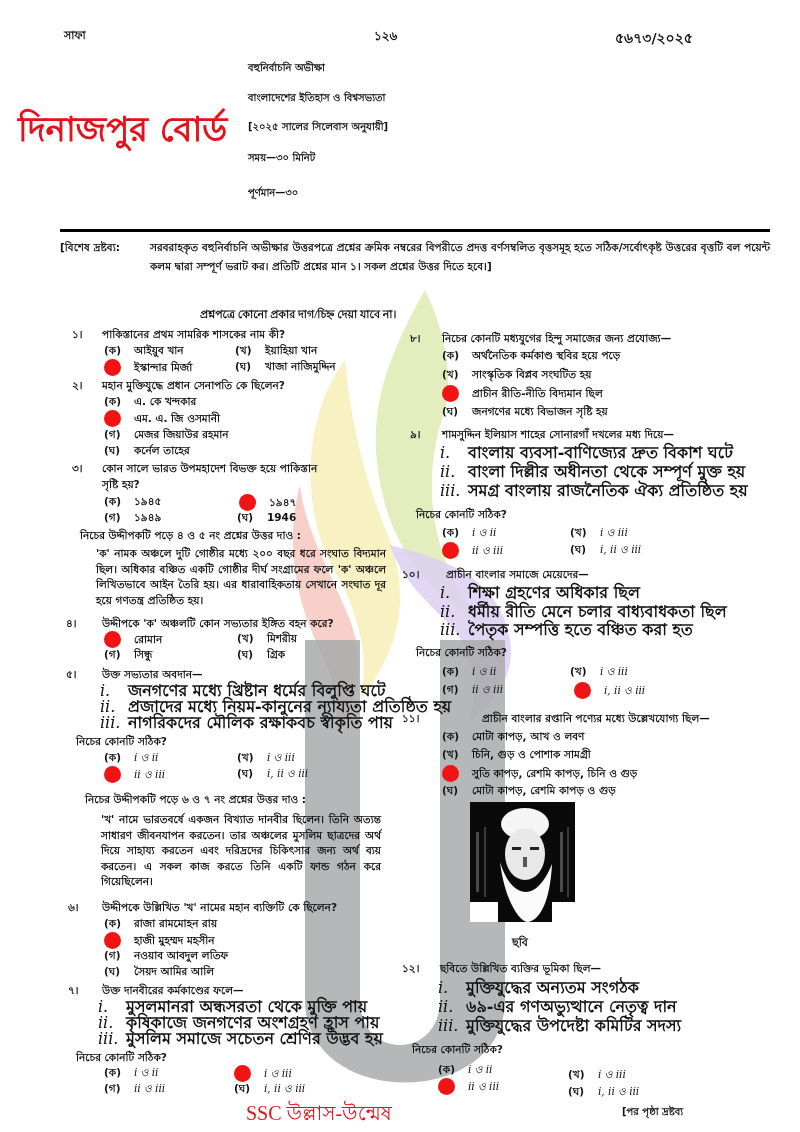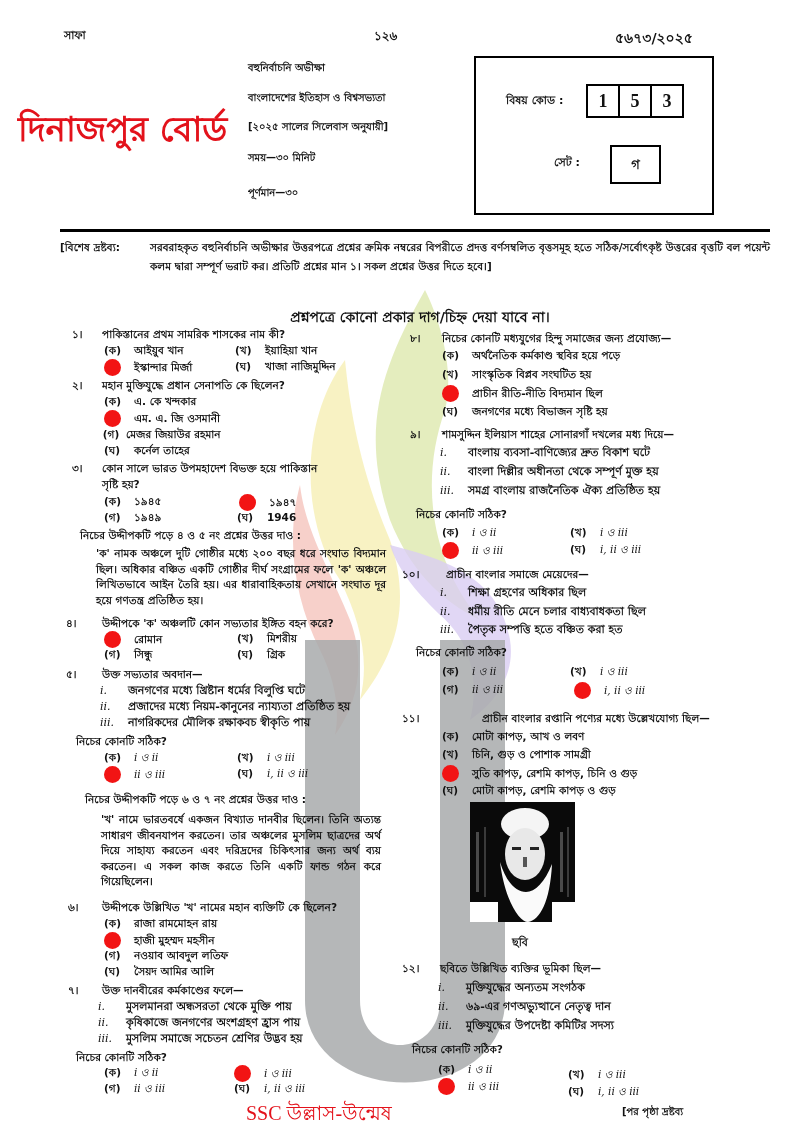--- a/index.html
+++ b/index.html
@@ -14,28 +14,28 @@
   .hdr-small { font-size:11px; font-weight:bold; }
   .board { color:#e3121b; font-size:34px; font-weight:bold; font-family:"DejaVu Serif", serif; letter-spacing:0px; }
   .codebox { position:absolute; left:474px; top:56px; width:236px; height:155px; border:2px solid #000; }
   .digit { display:inline-block; width:30px; height:30px; border:2px solid #000; text-align:center; line-height:30px; font-family:"Liberation Serif", serif; font-weight:bold; font-size:18px; margin-right:-2px; }
   .setbox { position:absolute; width:47px; height:35px; border:2px solid #000; text-align:center; line-height:35px; font-weight:bold; font-size:13px; }
 
   .rule { position:absolute; left:60px; top:229px; width:710px; height:3px; background:#000; }
   .note { position:absolute; left:60px; top:238px; width:712px; font-size:10.5px; line-height:19px; font-weight:bold; }
   .note .lbl { position:absolute; left:0; top:0; }
   .note .txt { position:absolute; left:90px; top:0; width:620px; text-align:justify; }
-  .warn { position:absolute; left:200px; top:306px; width:440px; text-align:center; font-size:14px; font-weight:bold; }
+  .warn { position:absolute; left:200px; top:306px; width:440px; text-align:left; font-size:11px; font-weight:bold;font-family:Liberation Serif, serif; }
 
   .q { position:absolute; font-size:10.5px; font-weight:bold; line-height:15px; }
   .qn { position:absolute; left:0; top:0; }
   .qt { position:absolute; left:30px; top:0; white-space:nowrap; }
   .opt { position:absolute; white-space:nowrap; font-size:10.5px; font-weight:bold; line-height:15px; }
   .opt .ol { display:inline-block; width:30px; }
-  .stmt { position:absolute; white-space:nowrap; font-size:11px; font-weight:bold; line-height:15px; }
+  .stmt { position:absolute; white-space:nowrap; font-size:16px; font-weight:bold; line-height:15px; }
   .stmt .rn { display:inline-block; width:28px; font-style:italic; font-family:"DejaVu Serif", serif; font-weight:normal; }
   .it { font-style:italic; font-family:"DejaVu Serif", serif; font-weight:normal; }
   .dot { display:inline-block; width:17px; height:17px; background:#f21414; border-radius:50%; vertical-align:middle; margin-right:13px; margin-left:2px; }
   .para { position:absolute; font-size:10.5px; font-weight:bold; line-height:15.5px; text-align:justify;margin-left:16px; }
 
   .photo { position:absolute; left:470px; top:802px; width:105px; height:120px; background:#000; overflow:hidden; }
   .footer-brand { position:absolute; left:246px; top:1098px; color:#e3121b; font-family:"Liberation Serif", serif; font-weight:normal; font-size:20px; }
   .nextpage { position:absolute; left:622px; top:1104px; font-size:10px; font-weight:bold; }
 </style>
 </head>
@@ -56,28 +56,20 @@
   <div class="abs hdr-small" style="left:615px;top:27px;font-size:14px;">৫৬৭৩/২০২৫</div>
 
   <div class="abs board" style="left:18px;top:103px;">দিনাজপুর বোর্ড</div>
 
   <div class="abs hdr-small" style="left:248px;top:60px;font-size:10px;">বহুনির্বাচনি অভীক্ষা</div>
   <div class="abs hdr-small" style="left:248px;top:90px;font-size:10px;">বাংলাদেশের ইতিহাস ও বিশ্বসভ্যতা</div>
   <div class="abs hdr-small" style="left:248px;top:119px;font-size:10px;">[২০২৫ সালের সিলেবাস অনুযায়ী]</div>
   <div class="abs hdr-small" style="left:248px;top:150px;font-size:10px;">সময়—৩০ মিনিট</div>
   <div class="abs hdr-small" style="left:248px;top:185px;font-size:10px;">পূর্ণমান—৩০</div>
 
-  <div class="codebox">
-    <div class="abs hdr-small" style="left:30px;top:34px;">বিষয় কোড :</div>
-    <div class="abs" style="left:110px;top:26px;">
-      <span class="digit">1</span><span class="digit">5</span><span class="digit">3</span>
-    </div>
-    <div class="abs hdr-small" style="left:78px;top:96px;">সেট :</div>
-    <div class="setbox" style="left:134px;top:87px;">গ</div>
-  </div>
 
   <div class="rule"></div>
 
   <div class="note">
     <span class="lbl">[বিশেষ দ্রষ্টব্য:</span>
     <span class="txt">সরবরাহকৃত বহুনির্বাচনি অভীক্ষার উত্তরপত্রে প্রশ্নের ক্রমিক নম্বরের বিপরীতে প্রদত্ত বর্ণসম্বলিত বৃত্তসমূহ হতে সঠিক/সর্বোৎকৃষ্ট উত্তরের বৃত্তটি বল পয়েন্ট কলম দ্বারা সম্পূর্ণ ভরাট কর। প্রতিটি প্রশ্নের মান ১। সকল প্রশ্নের উত্তর দিতে হবে।]</span>
   </div>
   <div class="warn">প্রশ্নপত্রে কোনো প্রকার দাগ/চিহ্ন দেয়া যাবে না।</div>
 
   <div class="q" style="left:72px;top:327px;width:330px;">
@@ -88,21 +80,21 @@
   <div class="opt" style="left:235px;top:343px;"><span class="ol">(খ)</span><span>ইয়াহিয়া খান</span></div>
   <div class="opt" style="left:102px;top:359px;"><span class="dot"></span><span>ইস্কান্দার মির্জা</span></div>
   <div class="opt" style="left:235px;top:359px;"><span class="ol">(ঘ)</span><span>খাজা নাজিমুদ্দিন</span></div>
 
   <div class="q" style="left:72px;top:378px;width:330px;">
     <span class="qn">২।</span>
     <span class="qt">মহান মুক্তিযুদ্ধে প্রধান সেনাপতি কে ছিলেন?</span>
   </div>
   <div class="opt" style="left:104px;top:394px;"><span class="ol">(ক)</span><span>এ. কে খন্দকার</span></div>
   <div class="opt" style="left:102px;top:410px;"><span class="dot"></span><span>এম. এ. জি ওসমানী</span></div>
-  <div class="opt" style="left:96px;top:427px;text-align:center;"><span class="ol">(গ)</span><span>মেজর জিয়াউর রহমান</span></div>
+  <div class="opt" style="left:104px;top:427px;"><span class="ol">(গ)</span><span>মেজর জিয়াউর রহমান</span></div>
   <div class="opt" style="left:104px;top:443px;"><span class="ol">(ঘ)</span><span>কর্নেল তাহের</span></div>
 
   <div class="q" style="left:72px;top:461px;width:330px;">
     <span class="qn">৩।</span>
     <span class="qt">কোন সালে ভারত উপমহাদেশ বিভক্ত হয়ে পাকিস্তান</span>
   </div>
   <div class="q" style="left:102px;top:477px;">
     <span>সৃষ্টি হয়?</span>
   </div>
   <div class="opt" style="left:104px;top:494px;"><span class="ol">(ক)</span><span>১৯৪৫</span></div>

